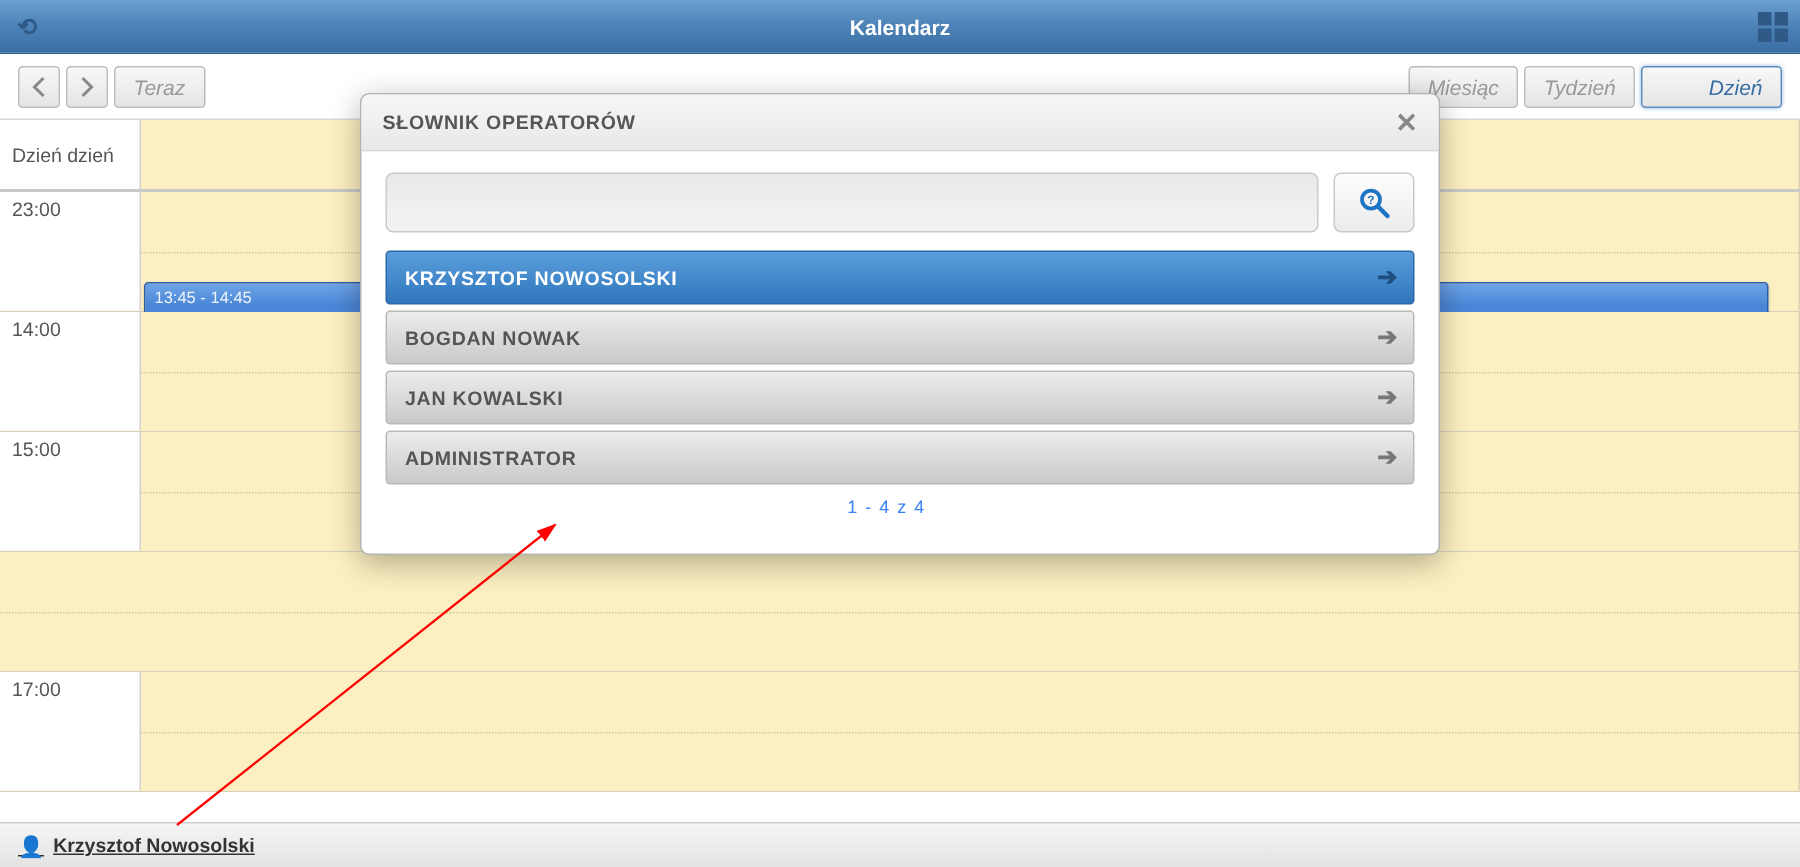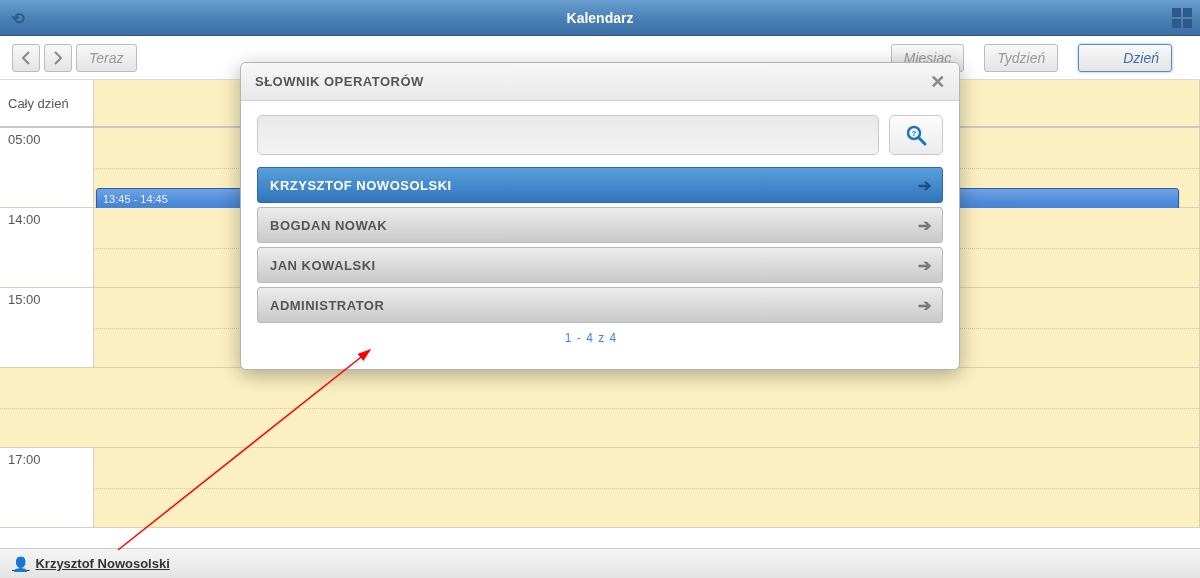--- a/index.html
+++ b/index.html
@@ -50,21 +50,21 @@
     display: inline-flex; align-items: center; justify-content: center;
     padding: 0 8px;
     margin-right: 4px;
     cursor: pointer;
   }
   .nav-btn { width: 28px; padding: 0; }
   .flat-btn { padding: 0 12px; color: #999; font-style: italic; }
   .view-switch {
     position: absolute; right: 12px; top: 8px; display: flex;
   }
-  .view-switch .flat-btn { margin-left: 4px; margin-right: 16px; }
+  .view-switch .flat-btn { margin-left: 4px; margin-right: 0; }
   .view-switch .flat-btn.active {
     border-color: #5a8cc0;
     color: #3a6fa5;
     box-shadow: 0 0 3px #8ab4de;
     padding-left: 44px;
   }
 
   
   .cal-wrap {
     position: relative;
@@ -273,26 +273,26 @@
     <button class="flat-btn">Miesiąc</button>
     <button class="flat-btn">Tydzień</button>
     <button class="flat-btn active">Dzień</button>
   </div>
 </div>
 
 <div class="cal-wrap">
   <div class="cal-scroll">
 
     <div class="allday-row">
-      <div class="time-gutter">Cały dzień</div>
-      <div class="day-cell"></div>
-    </div>
-
-    <div class="hour-row">
-      <div class="time-gutter">05:00</div>
+      <div class="time-gutter">Dzień dzień</div>
+      <div class="day-cell"></div>
+    </div>
+
+    <div class="hour-row">
+      <div class="time-gutter">23:00</div>
       <div class="day-cell">
 
         <div class="event" style="top:60px; height:76px;">
           <div class="ev-time">13:45 - 14:45</div>
           <div>Wizyta u klienta</div>
         </div>
       </div>
     </div>
 
     <div class="hour-row">

